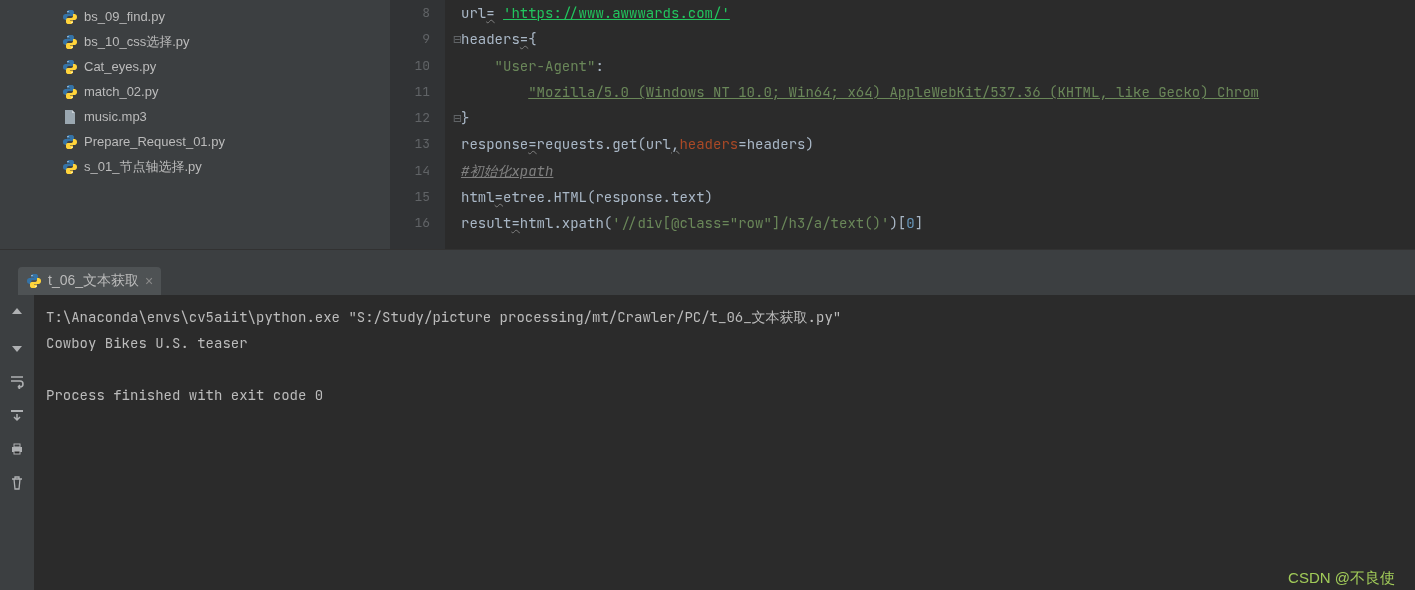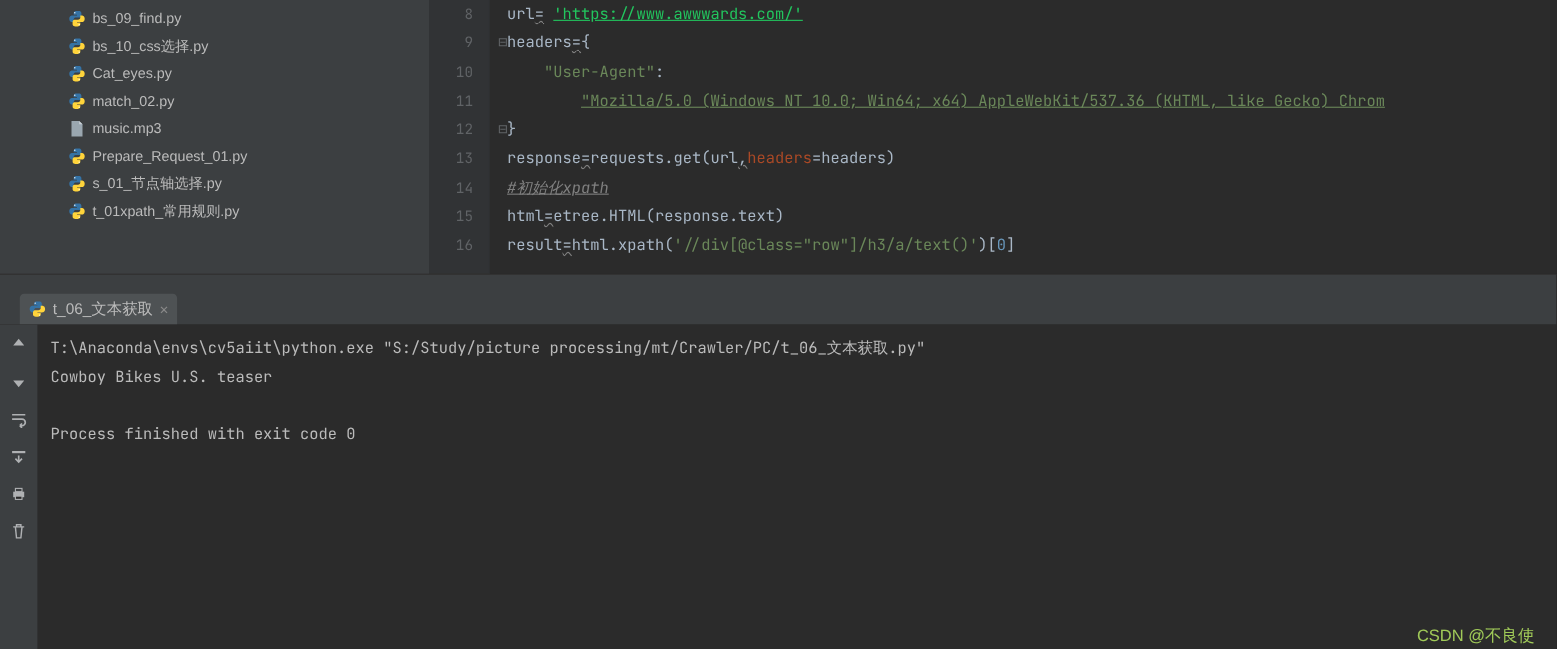--- a/index.html
+++ b/index.html
@@ -151,29 +151,20 @@
           <span>Prepare_Request_01.py</span>
         </div>
         <div class="tree-item">
           <span class="py-icon"><svg viewBox="0 0 16 16">
               <path fill="#3573a6" d="M7.5 1C5 1 5 3 5 3v1.5h3v.5H3.5S1 5 1 8s2.5 3 2.5 3H5V9s0-2 2-2h3s2 0 2-2V3s0-2-2.5-2z"></path>
               <circle cx="6" cy="2.6" r=".6" fill="#fff"></circle>
               <path fill="#ffd43b" d="M8.5 15c2.5 0 2.5-2 2.5-2v-1.5H8v-.5h4.5S15 11 15 8s-2.5-3-2.5-3H11v2s0 2-2 2H6s-2 0-2 2v2s0 2 2.5 2z"></path>
               <circle cx="10" cy="13.4" r=".6" fill="#fff"></circle>
             </svg></span>
           <span>s_01_节点轴选择.py</span>
-        </div>
-        <div class="tree-item">
-          <span class="py-icon"><svg viewBox="0 0 16 16">
-              <path fill="#3573a6" d="M7.5 1C5 1 5 3 5 3v1.5h3v.5H3.5S1 5 1 8s2.5 3 2.5 3H5V9s0-2 2-2h3s2 0 2-2V3s0-2-2.5-2z"></path>
-              <circle cx="6" cy="2.6" r=".6" fill="#fff"></circle>
-              <path fill="#ffd43b" d="M8.5 15c2.5 0 2.5-2 2.5-2v-1.5H8v-.5h4.5S15 11 15 8s-2.5-3-2.5-3H11v2s0 2-2 2H6s-2 0-2 2v2s0 2 2.5 2z"></path>
-              <circle cx="10" cy="13.4" r=".6" fill="#fff"></circle>
-            </svg></span>
-          <span>t_01xpath_常用规则.py</span>
         </div>
       </div>
   </div>
 
   <div class="editor">
     <div class="gutter" id="gutter">
         <div>8</div>
         <div>9</div>
         <div>10</div>
         <div>11</div>

